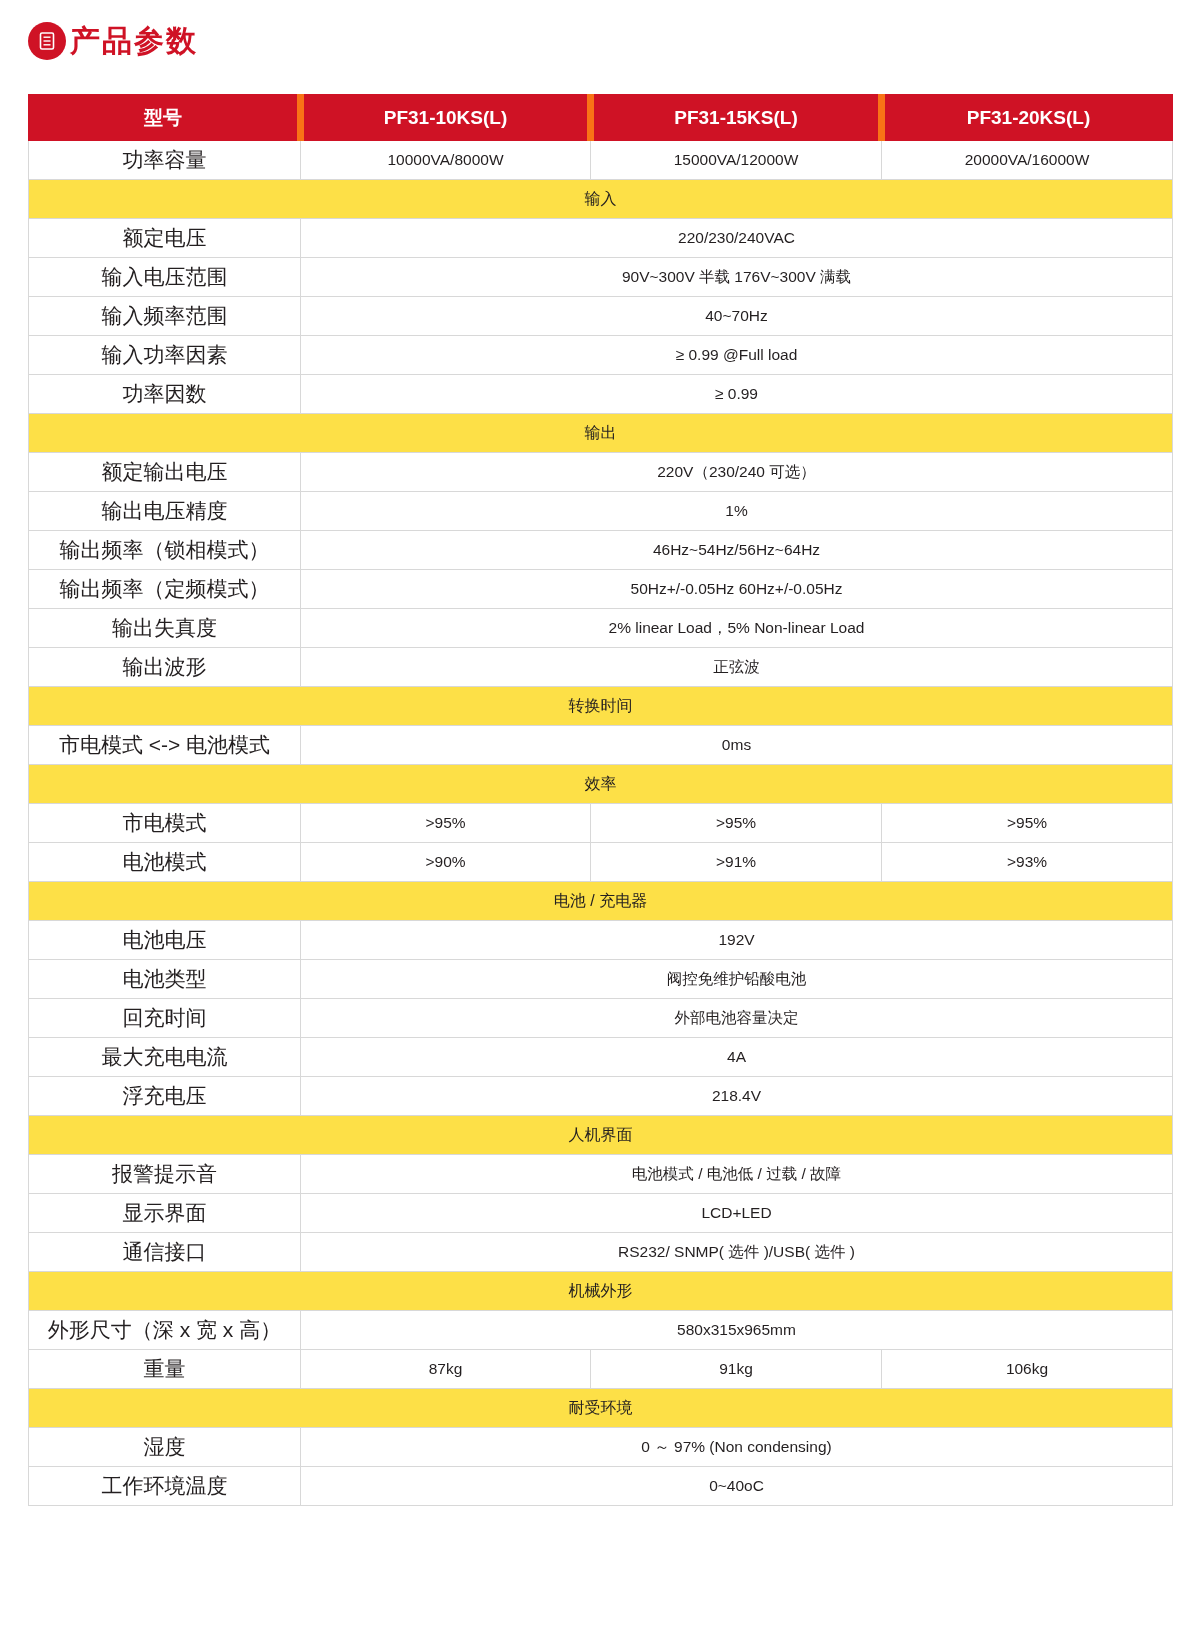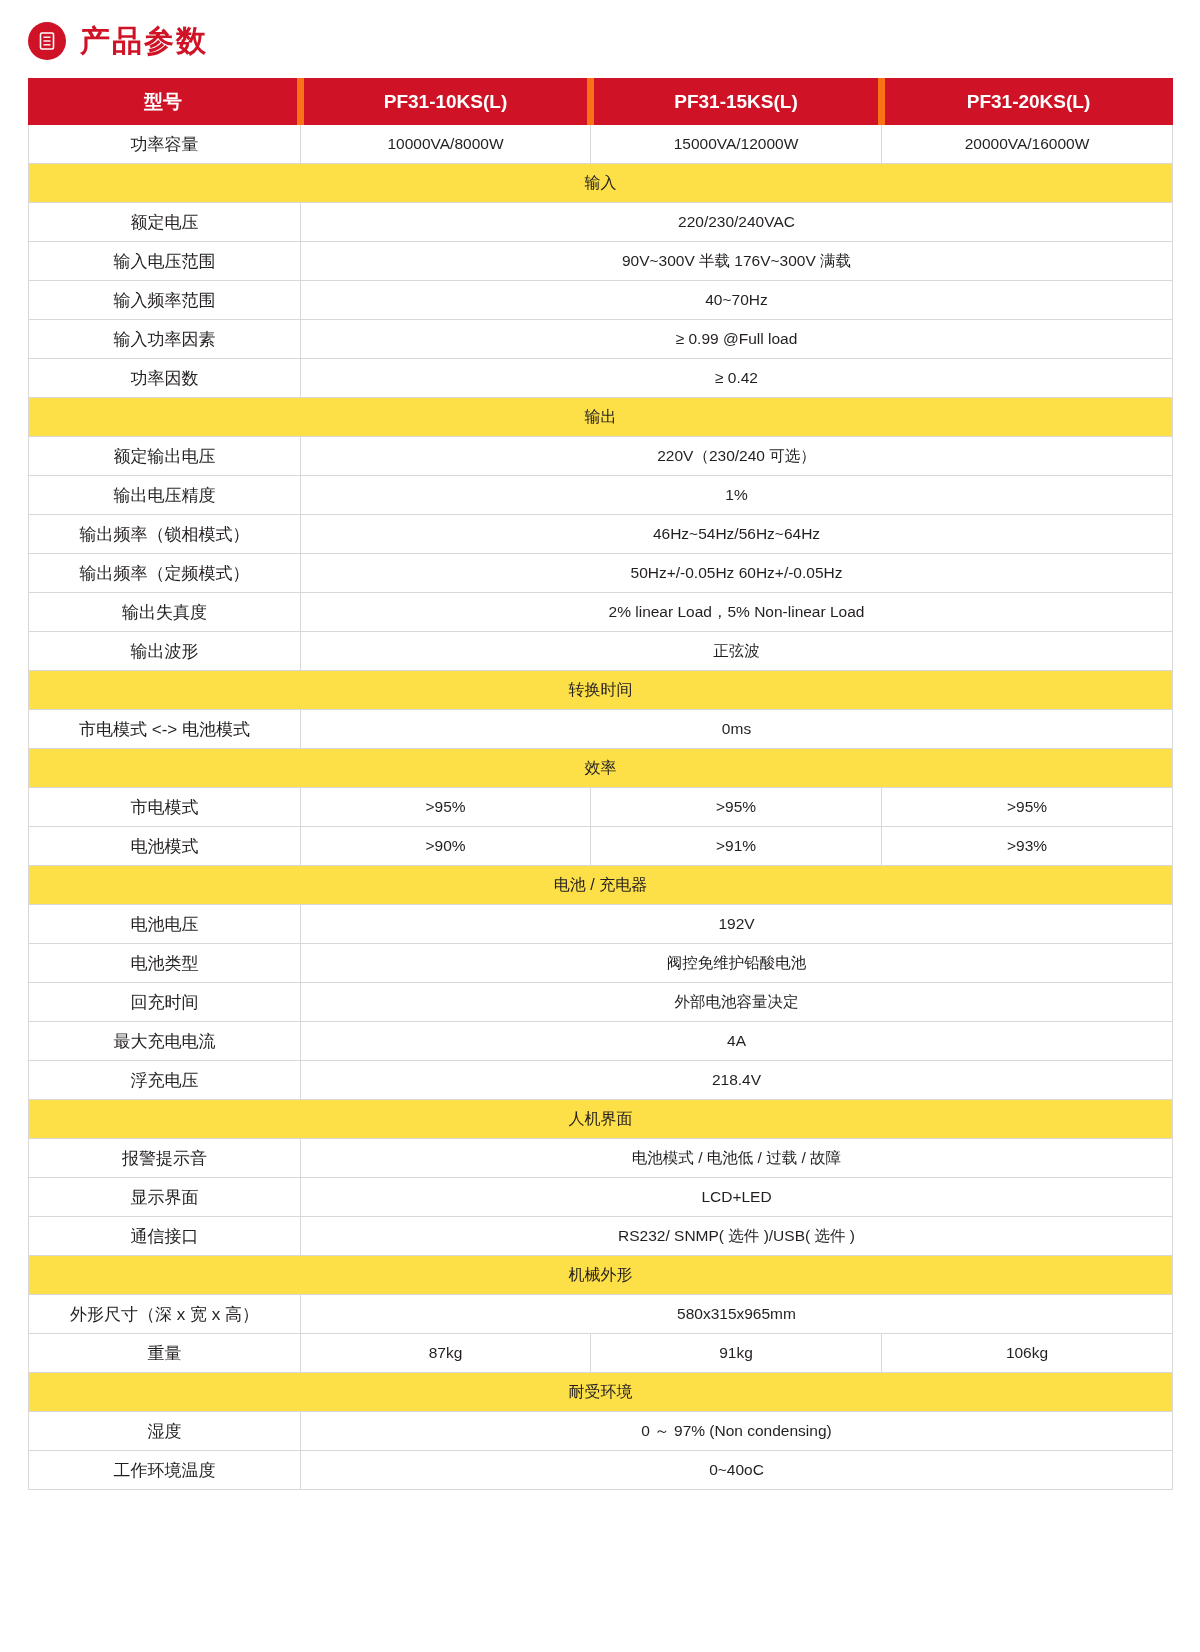--- a/index.html
+++ b/index.html
@@ -18,21 +18,21 @@
     width: 1200px;
     height: 1652px;
     position: relative;
     box-sizing: border-box;
     padding: 0;
   }
   
   .header {
     display: flex;
     align-items: center;
-    gap: 14px;
+    gap: 4px;
     padding: 22px 0 18px 28px;
   }
   .header-icon {
     width: 38px;
     height: 38px;
     border-radius: 50%;
     background: #cf1225;
     display: flex;
     align-items: center;
     justify-content: center;
@@ -42,20 +42,21 @@
   .header-title {
     font-size: 30px;
     font-weight: bold;
     color: #cf1225;
     letter-spacing: 2px;
     line-height: 1;
   }
   
   .table-wrap {
     padding: 0 28px;
+    margin-top: 16px;
   }
   table.spec {
     width: 1144px;
     border-collapse: collapse;
     table-layout: fixed;
     font-size: 15.5px;
   }
   table.spec col.c-label { width: 272px; }
   table.spec col.c-v1 { width: 290px; }
   table.spec col.c-v2 { width: 291px; }
@@ -86,21 +87,21 @@
   td.section {
     background: #fde047;
     color: #cf1225;
     font-weight: bold;
     font-size: 16px;
     height: 38px;
     border-left: 1px solid #e9e9e9;
     border-right: 1px solid #e9e9e9;
   }
   td.label {
-    font-size: 17px;
+    font-size: 21px;
   }
   td.value {
     font-size: 15.5px;
   }
 </style>
 </head>
 <body>
 
 <div class="page">
 
@@ -151,21 +152,21 @@
           <tr>
             <td class="label">输入频率范围</td>
             <td class="value" colspan="3">40~70Hz</td>
           </tr>
           <tr>
             <td class="label">输入功率因素</td>
             <td class="value" colspan="3">≥ 0.99 @Full load</td>
           </tr>
           <tr>
             <td class="label">功率因数</td>
-            <td class="value" colspan="3">≥ 0.42</td>
+            <td class="value" colspan="3">≥ 0.99</td>
           </tr>
           <tr>
             <td class="section" colspan="4">输出</td>
           </tr>
           <tr>
             <td class="label">额定输出电压</td>
             <td class="value" colspan="3">220V（230/240 可选）</td>
           </tr>
           <tr>
             <td class="label">输出电压精度</td>

